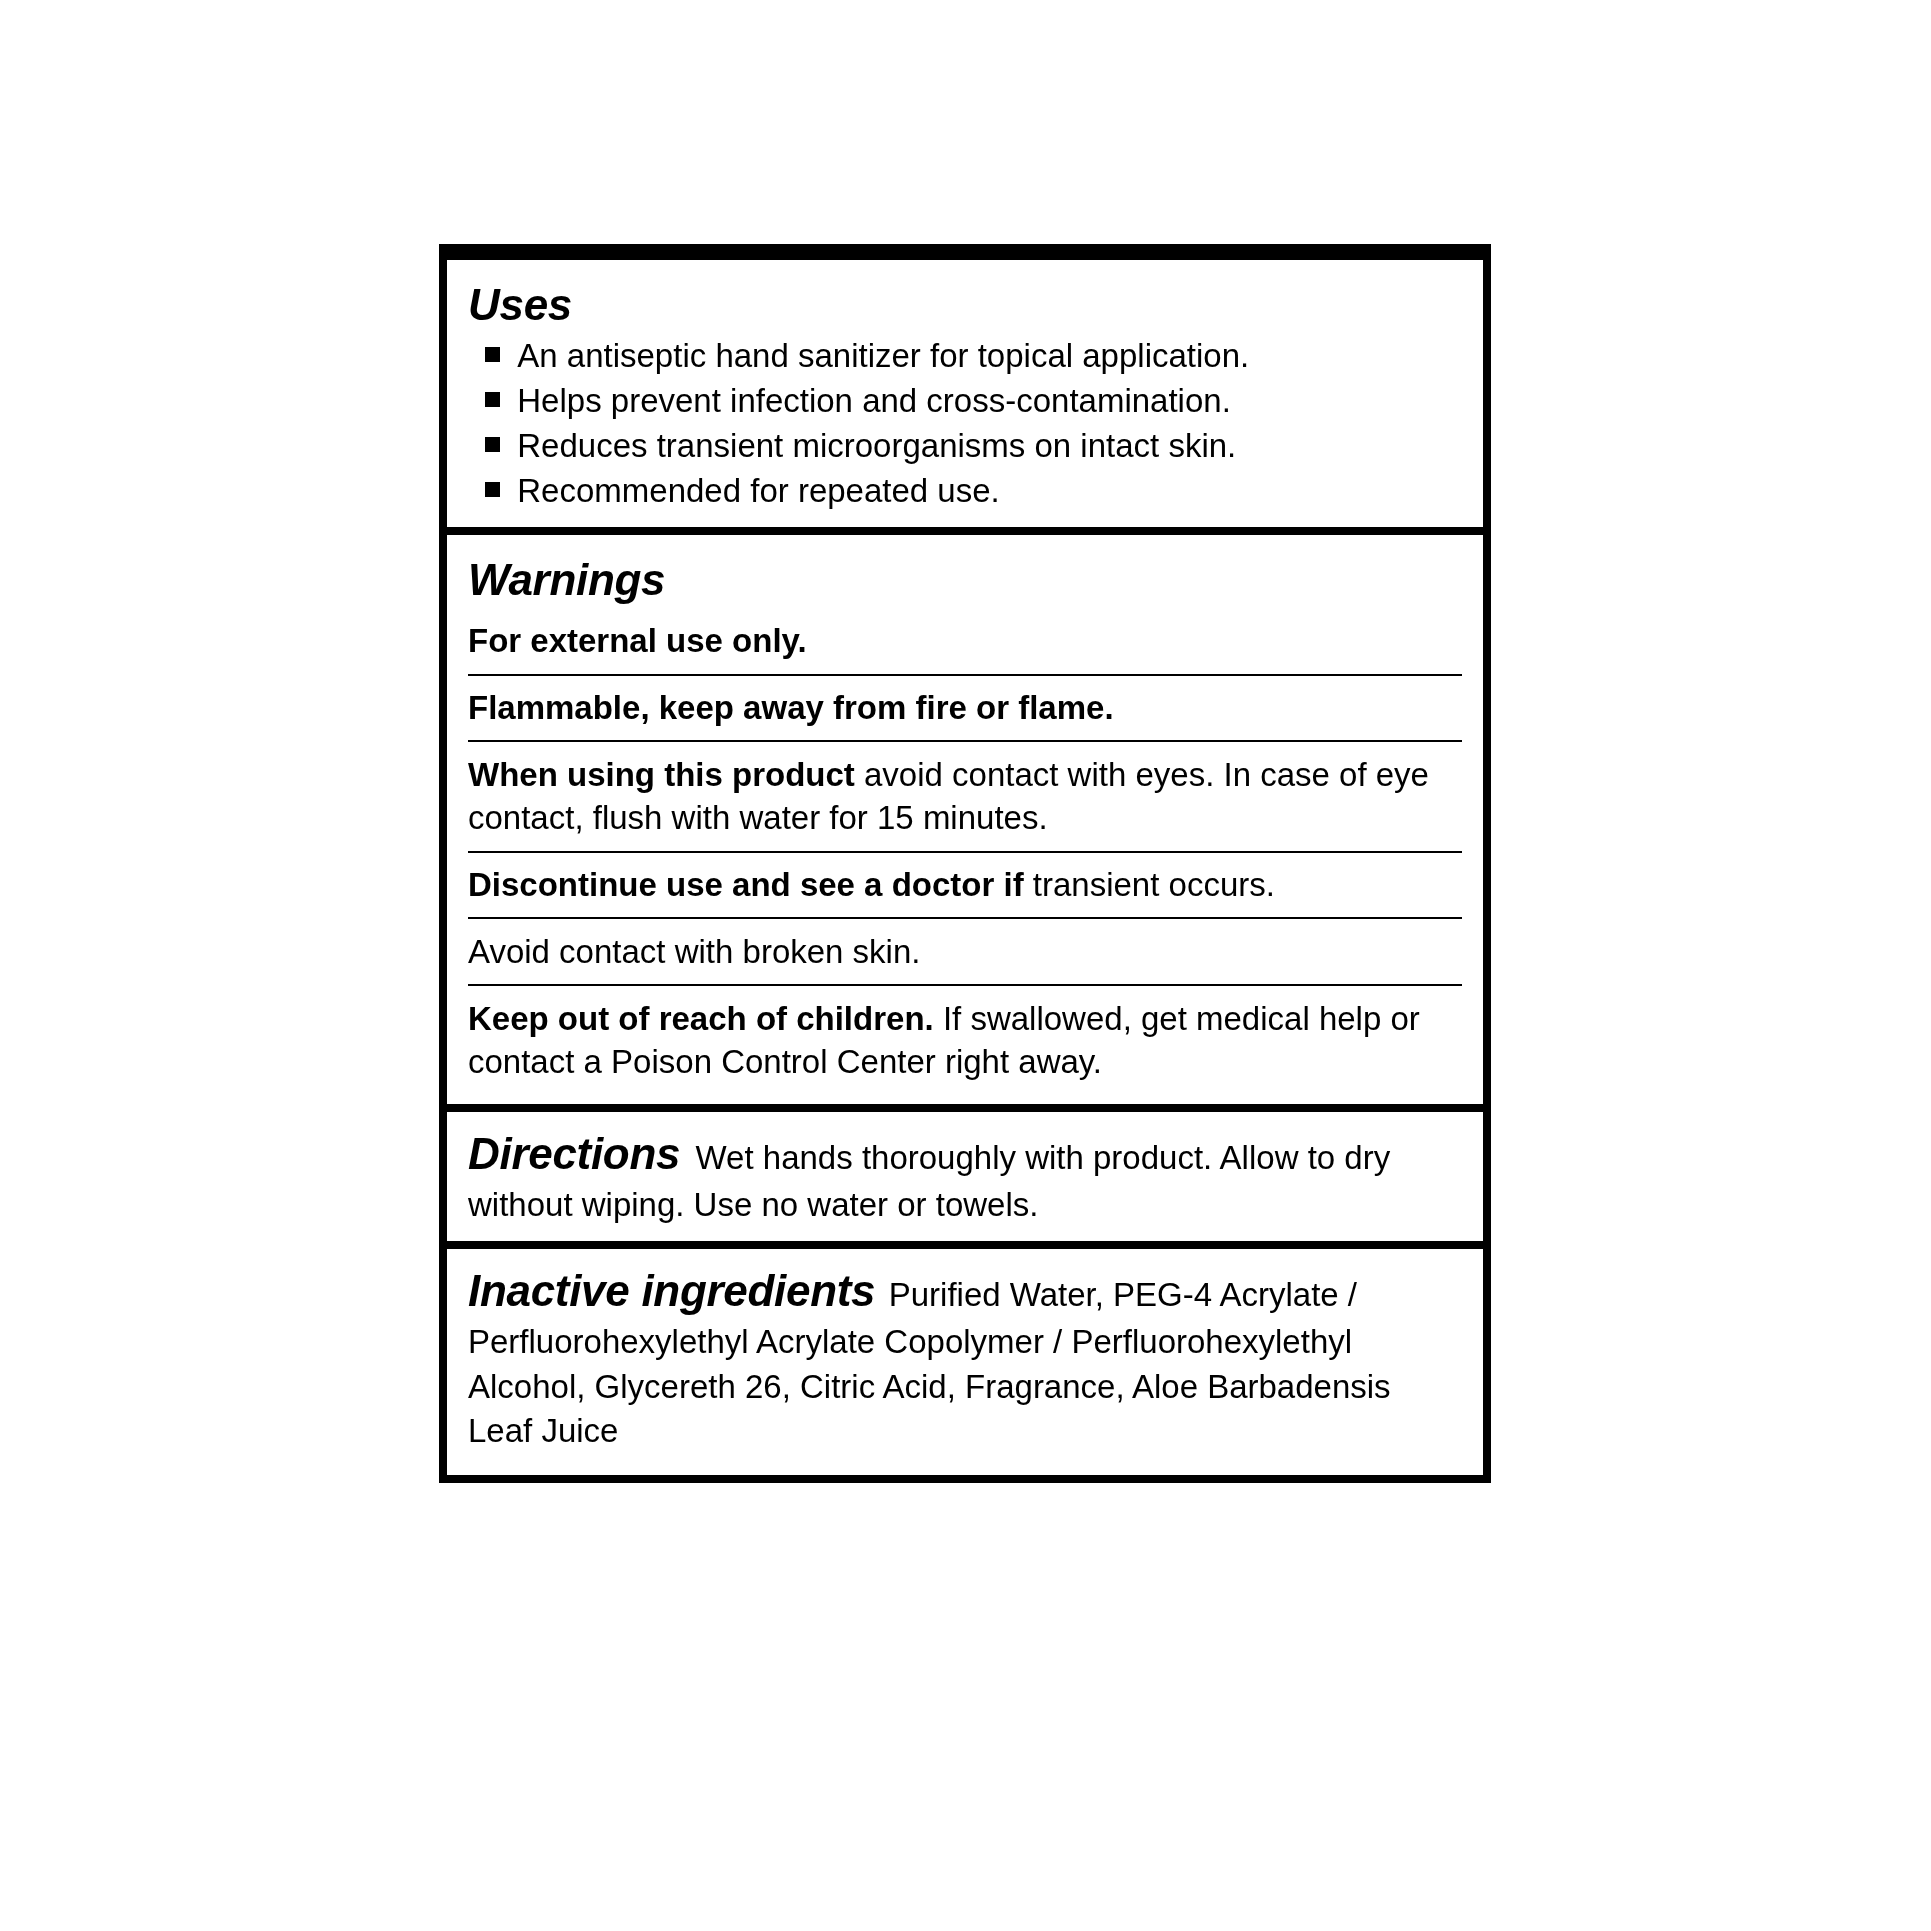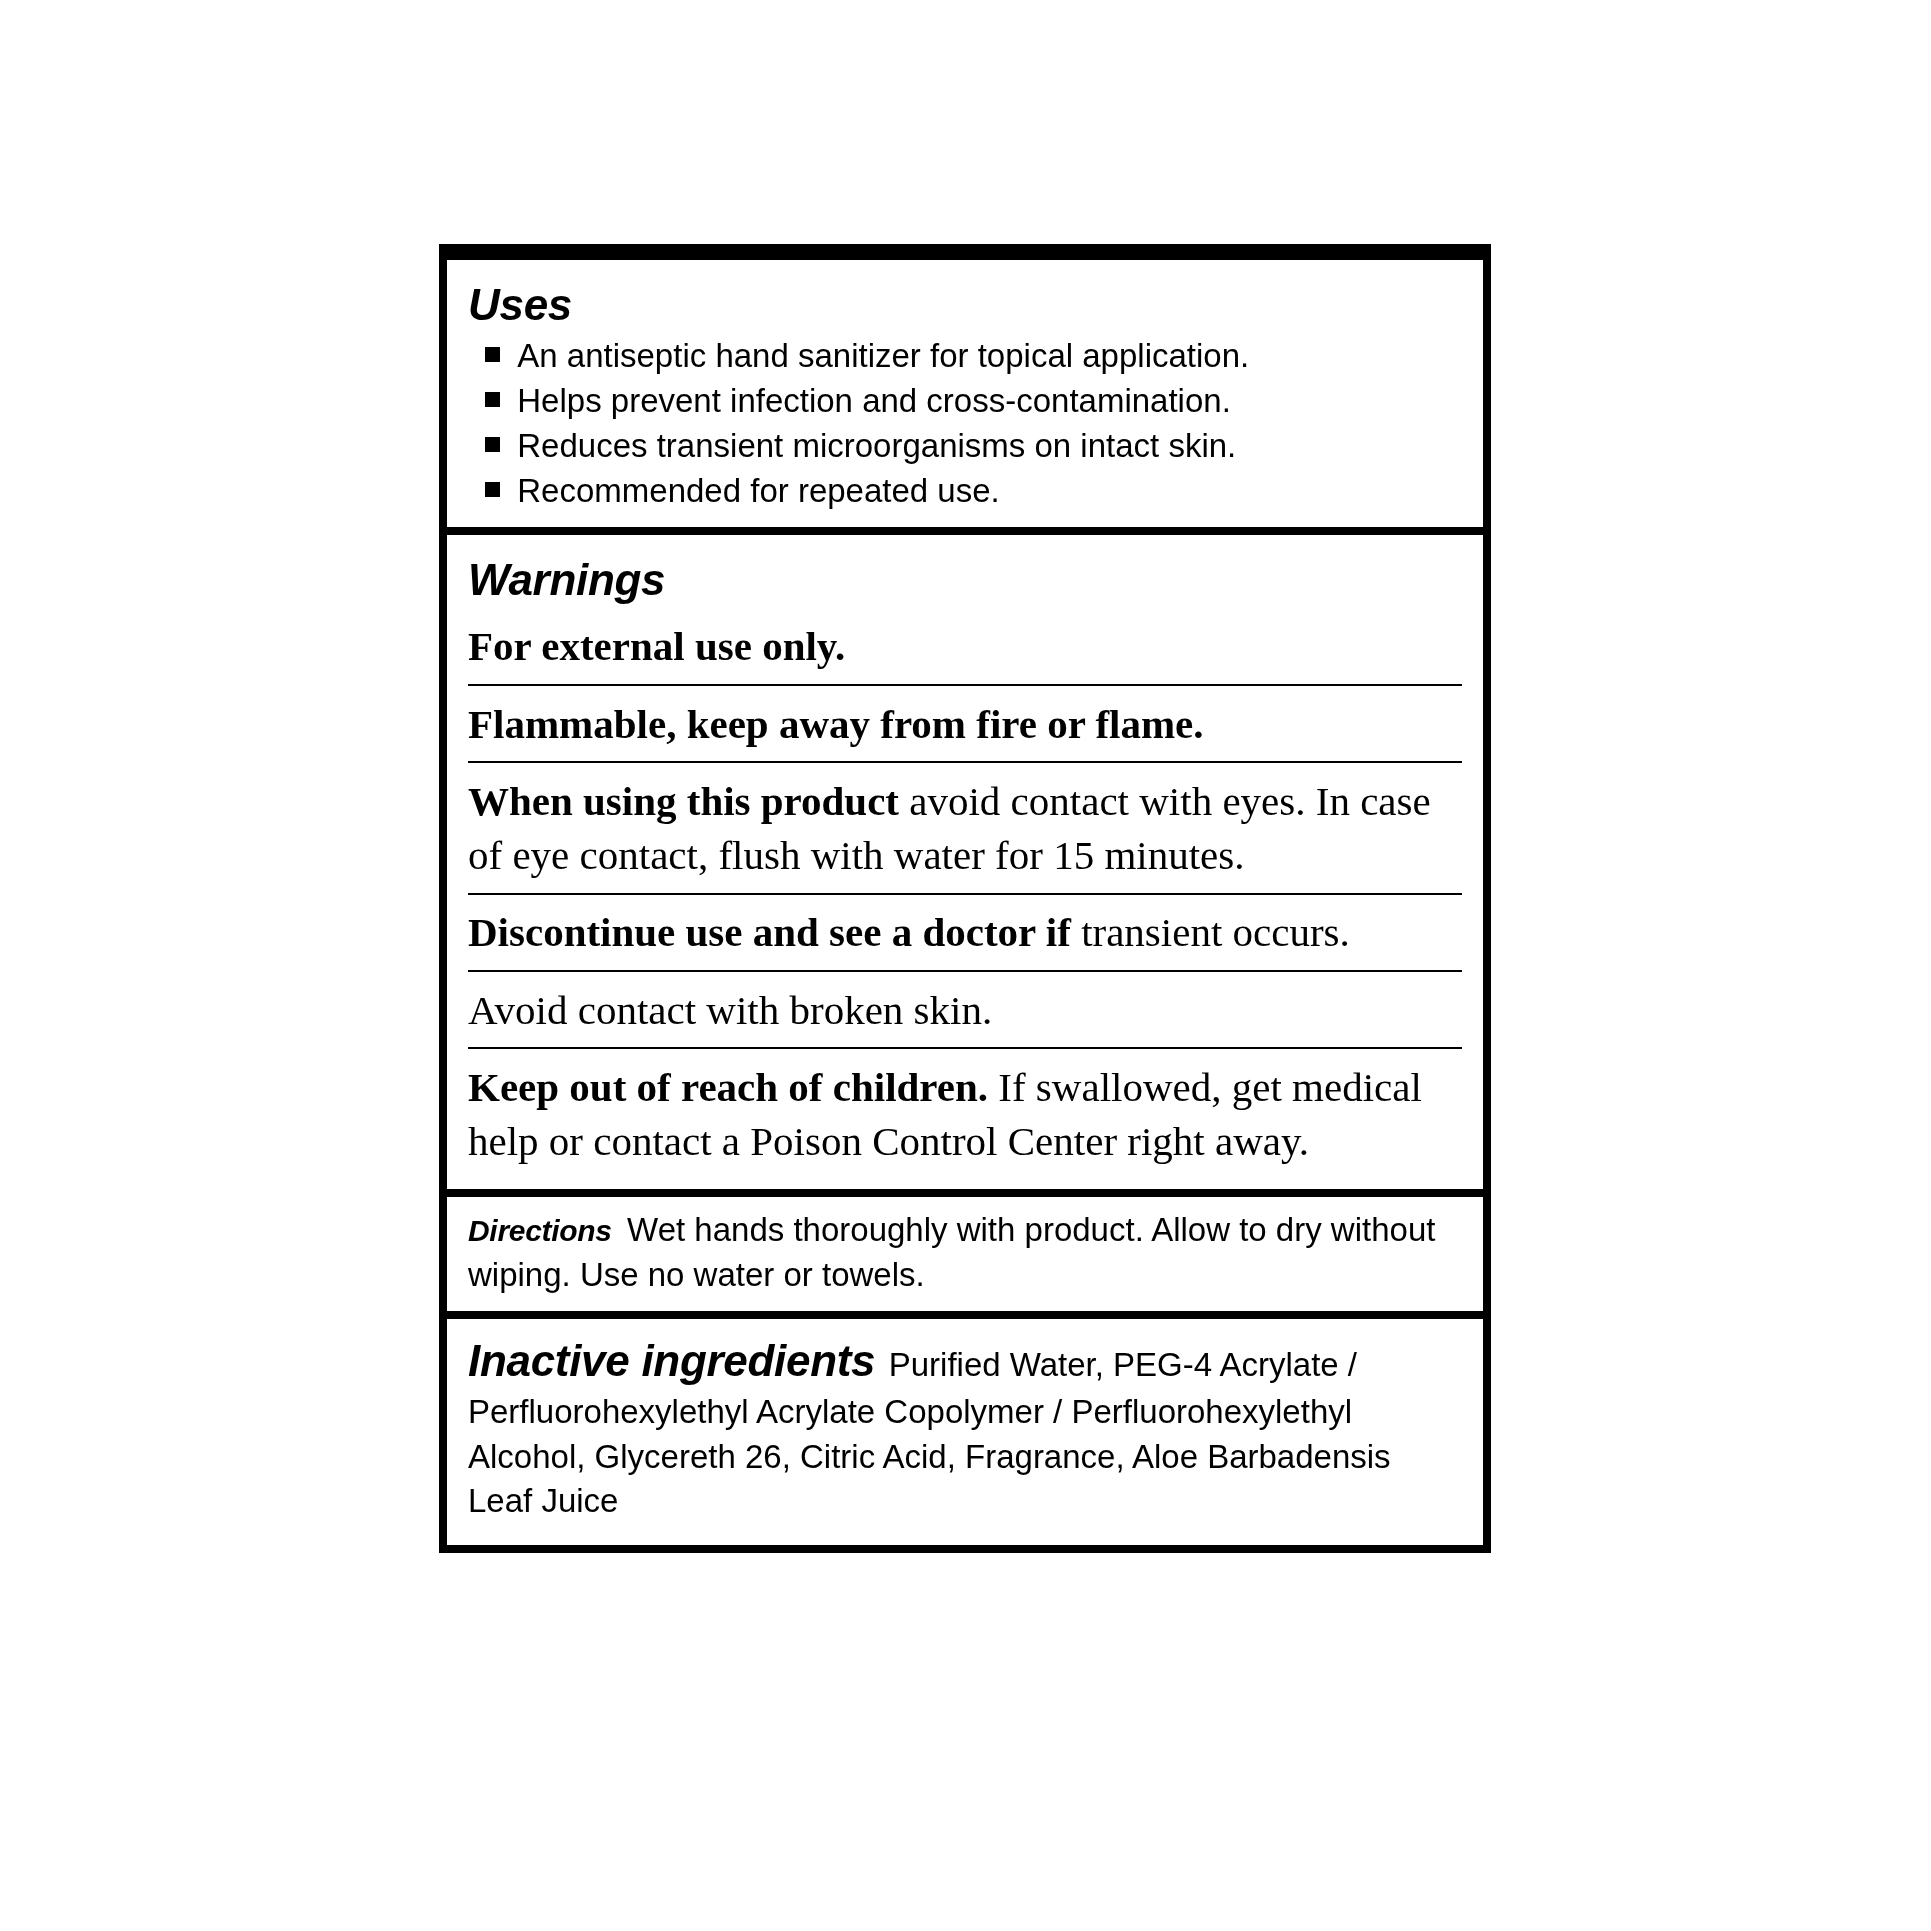--- a/index.html
+++ b/index.html
@@ -114,39 +114,38 @@
     background: #000;
     margin: 13.5px 17.4px 0 17.4px;
     flex: 0 0 auto;
   }
 
   
   .warn-body {
     padding-bottom: 10px;
   }
   .warn-item {
-    font-size: 41px;
+    font-size: 33px;
     line-height: 1.32;
     padding: 10.6px 0 10.6px 0;
-    font-family: Liberation Serif, serif;
   }
   .warn-item + .warn-item {
     border-top: 2.9px solid #000000;
   }
   .warn-item b { font-weight: bold; }
 
   
   .dir-block {
     padding-top: 11.6px;
     padding-bottom: 13.5px;
     font-size: 33px;
     line-height: 1.35;
   }
   .dir-heading {
-    font-size: 30px;
+    font-size: 44px;
     font-weight: bold;
     font-style: italic;
     letter-spacing: -0.3px;
     margin-right: 15.4px;
   }
 
   
   .inact-block {
     padding-top: 11.6px;
     padding-bottom: 21px;

